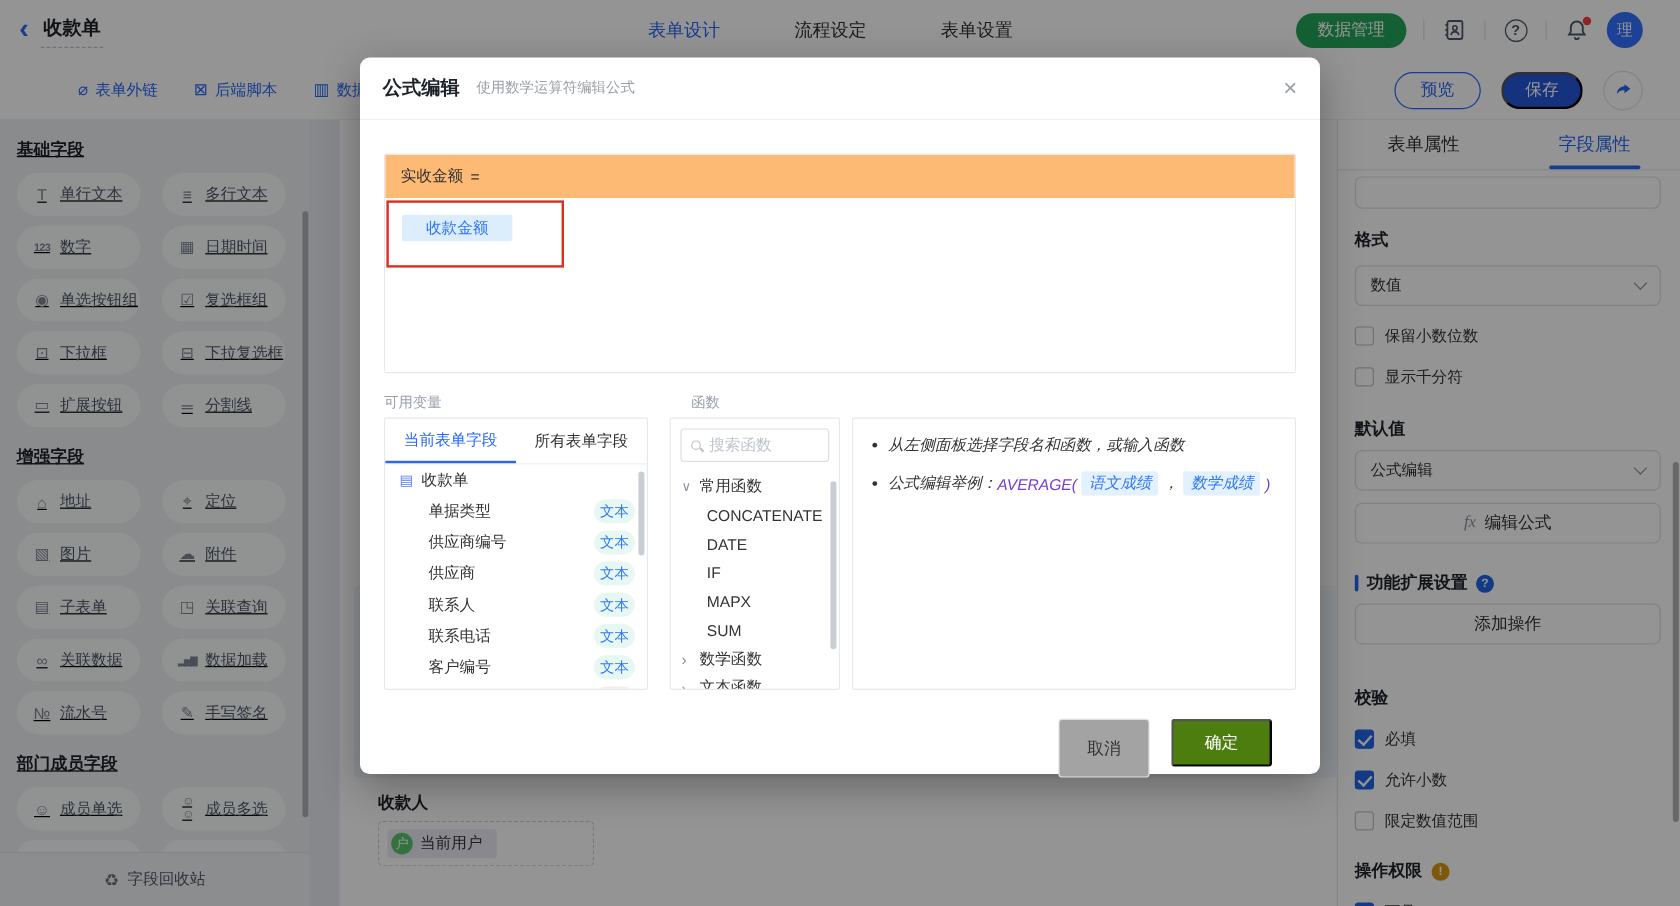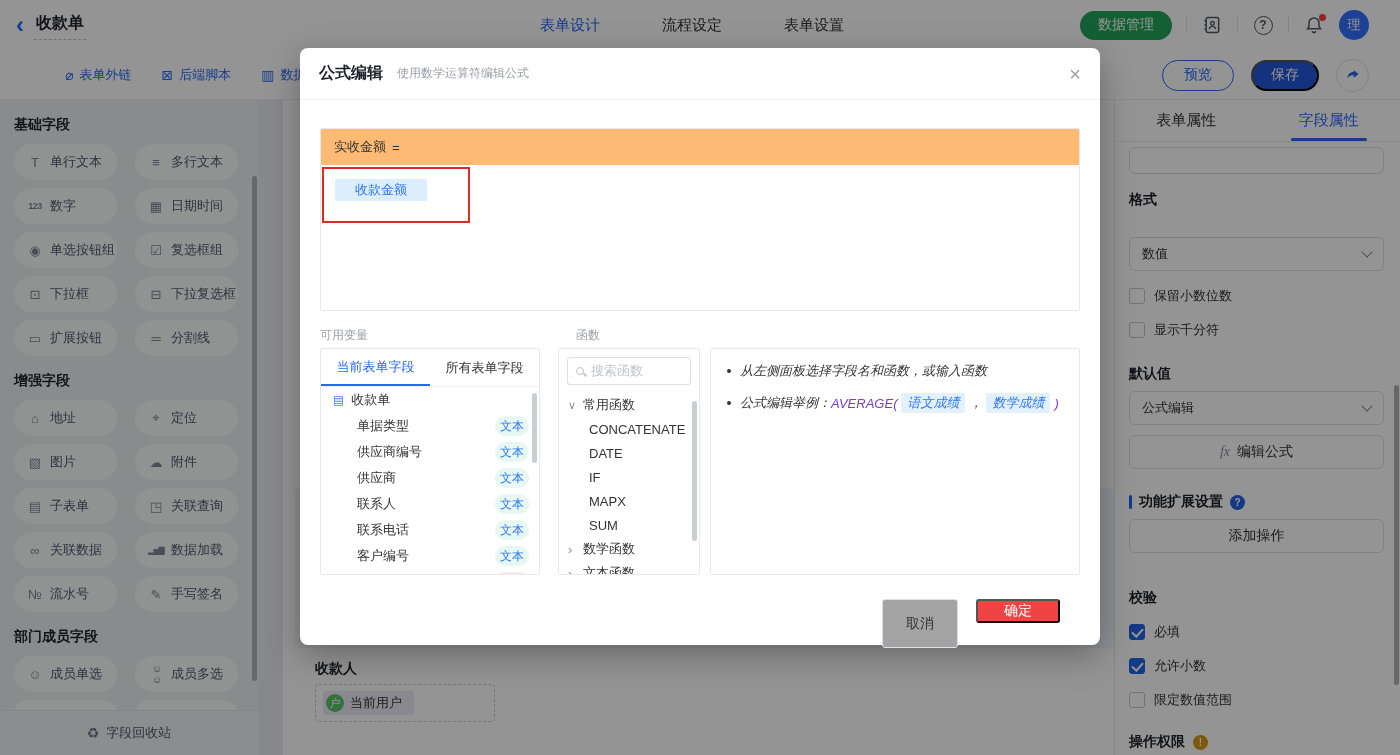--- a/index.html
+++ b/index.html
@@ -24,21 +24,21 @@
   
   #toolbar { position:absolute; left:0; top:50px; width:1400px; height:50px; background:#fff; border-bottom:1px solid #EDEFF2; display:flex; align-items:center; padding-left:65px; gap:30px; z-index:1; }
   .tool-link { display:flex; align-items:center; gap:6px; color:#2968F5; font-size:13px; cursor:pointer; }
   .tool-link .t-icon { font-size:14px; }
   .toolbar-right { position:absolute; right:31px; top:0; height:50px; display:flex; align-items:center; gap:17px; }
   .btn-outline-pill { height:31px; border:1px solid #2968F5; color:#2968F5; border-radius:16px; background:#fff; font-size:14px; padding:0 21px; display:flex; align-items:center; cursor:pointer; }
   .btn-fill-pill { height:31px; border-radius:16px; background:#2356D9; color:#fff; font-size:14px; padding:0 18px; display:flex; align-items:center; cursor:pointer; }
   .share-circle { width:33px; height:33px; border-radius:50%; border:1px solid #E0E2E6; background:#fff; display:flex; align-items:center; justify-content:center; cursor:pointer; }
 
   
-  #sidebar { position:absolute; left:0; top:100px; width:258px; height:655px; background:#EEF0F3; z-index:1; overflow:hidden; }
+  #sidebar { position:absolute; left:0; top:100px; width:258px; height:655px; background:#EEF0F3; z-index:1; overflow:hidden;text-decoration:underline; }
   .side-inner { padding:0 20px 0 14px; }
   .side-title { font-size:14px; font-weight:bold; color:#1D2129; margin:16px 0 10px; }
   .pill-grid { display:grid; grid-template-columns:1fr 1fr; column-gap:18px; row-gap:8px; }
   .pill { height:36px; background:#FAFBFC; border-radius:18px; display:flex; align-items:center; padding-left:13px; gap:7px; cursor:grab; }
   .pill-icon { color:#7D8694; font-size:13px; width:16px; text-align:center; flex:none; }
   .pill-icon[data-icon="number-field-icon"] { font-size:9px; font-weight:bold; letter-spacing:-0.5px; }
   .pill-icon[data-icon="data-load-icon"] { font-size:8px; letter-spacing:-1px; }
   .pill-icon[data-icon="member-multi-icon"] { font-size:10px; letter-spacing:-2px; }
   .pill-label { font-size:13px; color:#4E5969; white-space:nowrap; }
   .pill-ghost { height:14px; background:#FAFBFC; border-radius:18px 18px 0 0; }
@@ -62,21 +62,21 @@
 
   
   #rightpanel { position:absolute; left:1114px; top:100px; width:286px; height:655px; background:#fff; border-left:1px solid #E8EAEE; z-index:1; overflow:hidden; }
   .rp-tabs { height:42px; border-bottom:1px solid #E8EAEE; display:flex; }
   .rp-tab { flex:1; display:flex; align-items:center; justify-content:center; font-size:15px; color:#333; cursor:pointer; position:relative; }
   .rp-tab[data-active="true"] { color:#2968F5; }
   .rp-tab[data-active="true"]::after { content:""; position:absolute; bottom:0; left:50%; transform:translateX(-50%); width:76px; height:3px; background:#2968F5; border-radius:2px; }
   .rp-body { padding:5px 16px 0 14px; }
   .rp-input-empty { height:27px; border:1px solid #DCDFE6; border-radius:6px; background:#fff; }
   .rp-label { font-size:14px; font-weight:bold; color:#1D2129; margin-top:17px; }
-  .rp-select { margin-top:28px; height:34px; border:1px solid #DCDFE6; border-radius:6px; display:flex; align-items:center; justify-content:space-between; padding:0 12px; font-size:13px; color:#333; cursor:pointer; background:#fff; }
+  .rp-select { margin-top:12px; height:34px; border:1px solid #DCDFE6; border-radius:6px; display:flex; align-items:center; justify-content:space-between; padding:0 12px; font-size:13px; color:#333; cursor:pointer; background:#fff; }
   .chev { width:8px; height:8px; border-right:1.5px solid #8A919F; border-bottom:1.5px solid #8A919F; transform:rotate(45deg); margin-top:-4px; flex:none; }
   .check-row { display:flex; align-items:center; gap:9px; font-size:13px; color:#333; margin-top:16px; cursor:pointer; }
   .cbox { width:16px; height:16px; border:1.5px solid #C0C4CC; border-radius:3px; background:#fff; position:relative; flex:none; }
   .cbox[data-checked="true"] { background:#2264E5; border-color:#2264E5; }
   .cbox[data-checked="true"]::after { content:""; position:absolute; left:4px; top:1px; width:5px; height:9px; border-right:2px solid #fff; border-bottom:2px solid #fff; transform:rotate(42deg); }
   .rp-btn { margin-top:10px; height:34px; border:1px solid #DCDFE6; border-radius:6px; background:#fff; width:100%; display:flex; align-items:center; justify-content:center; gap:7px; font-size:14px; color:#333; cursor:pointer; }
   .fx-glyph { color:#8A919F; font-size:14px; font-style:italic; font-family:"Liberation Serif","DejaVu Serif",serif; }
   .rp-section-head { margin-top:24px; display:flex; align-items:center; gap:7px; }
   .rp-section-bar { width:3px; height:14px; background:#2264E5; border-radius:2px; }
   .rp-section-title { font-size:14px; font-weight:bold; color:#1D2129; }
@@ -126,21 +126,21 @@
   .f-scroll { position:absolute; right:2px; top:52px; width:5px; height:140px; border-radius:3px; background:#C9CDD4; }
   
   .help-inner { padding:13px 16px; }
   .help-line { display:flex; align-items:center; font-size:13px; color:#333; margin-bottom:13px; flex-wrap:nowrap; white-space:nowrap;font-style:italic; }
   .bullet { width:4px; height:4px; border-radius:50%; background:#333; margin-right:9px; flex:none; }
   .func-purple { color:#7A3BD0; }
   .help-tag { background:#E3F0FE; color:#2E77F6; border-radius:2px; padding:1px 6px; margin:0 4px; cursor:pointer; }
   
   .m-footer { display:flex; justify-content:flex-end; gap:18px; margin-top:18px; padding:0 20px; }
   .btn-cancel { width:76px; height:49px; border:1px solid #DCDFE6; border-radius:3px; background:#a3a3a3; font-size:14px; color:#333; display:flex; align-items:center; justify-content:center; cursor:pointer; }
-  .btn-ok { width:84px; height:24px; border-radius:3px; background:#ef4444; color:#fff; font-size:14px; display:flex; align-items:center; justify-content:center; cursor:pointer; }
+  .btn-ok { width:84px; height:40px; border-radius:3px; background:#4d7c0f; color:#fff; font-size:14px; display:flex; align-items:center; justify-content:center; cursor:pointer; }
 
   
   #annotation-rect { position:absolute; left:322px; top:167px; width:148px; height:56px; border:2.5px solid #E02B20; z-index:20; pointer-events:none; }
 </style>
 </head>
 <body>
 
 <div id="stage">
 
   <div id="topbar">

